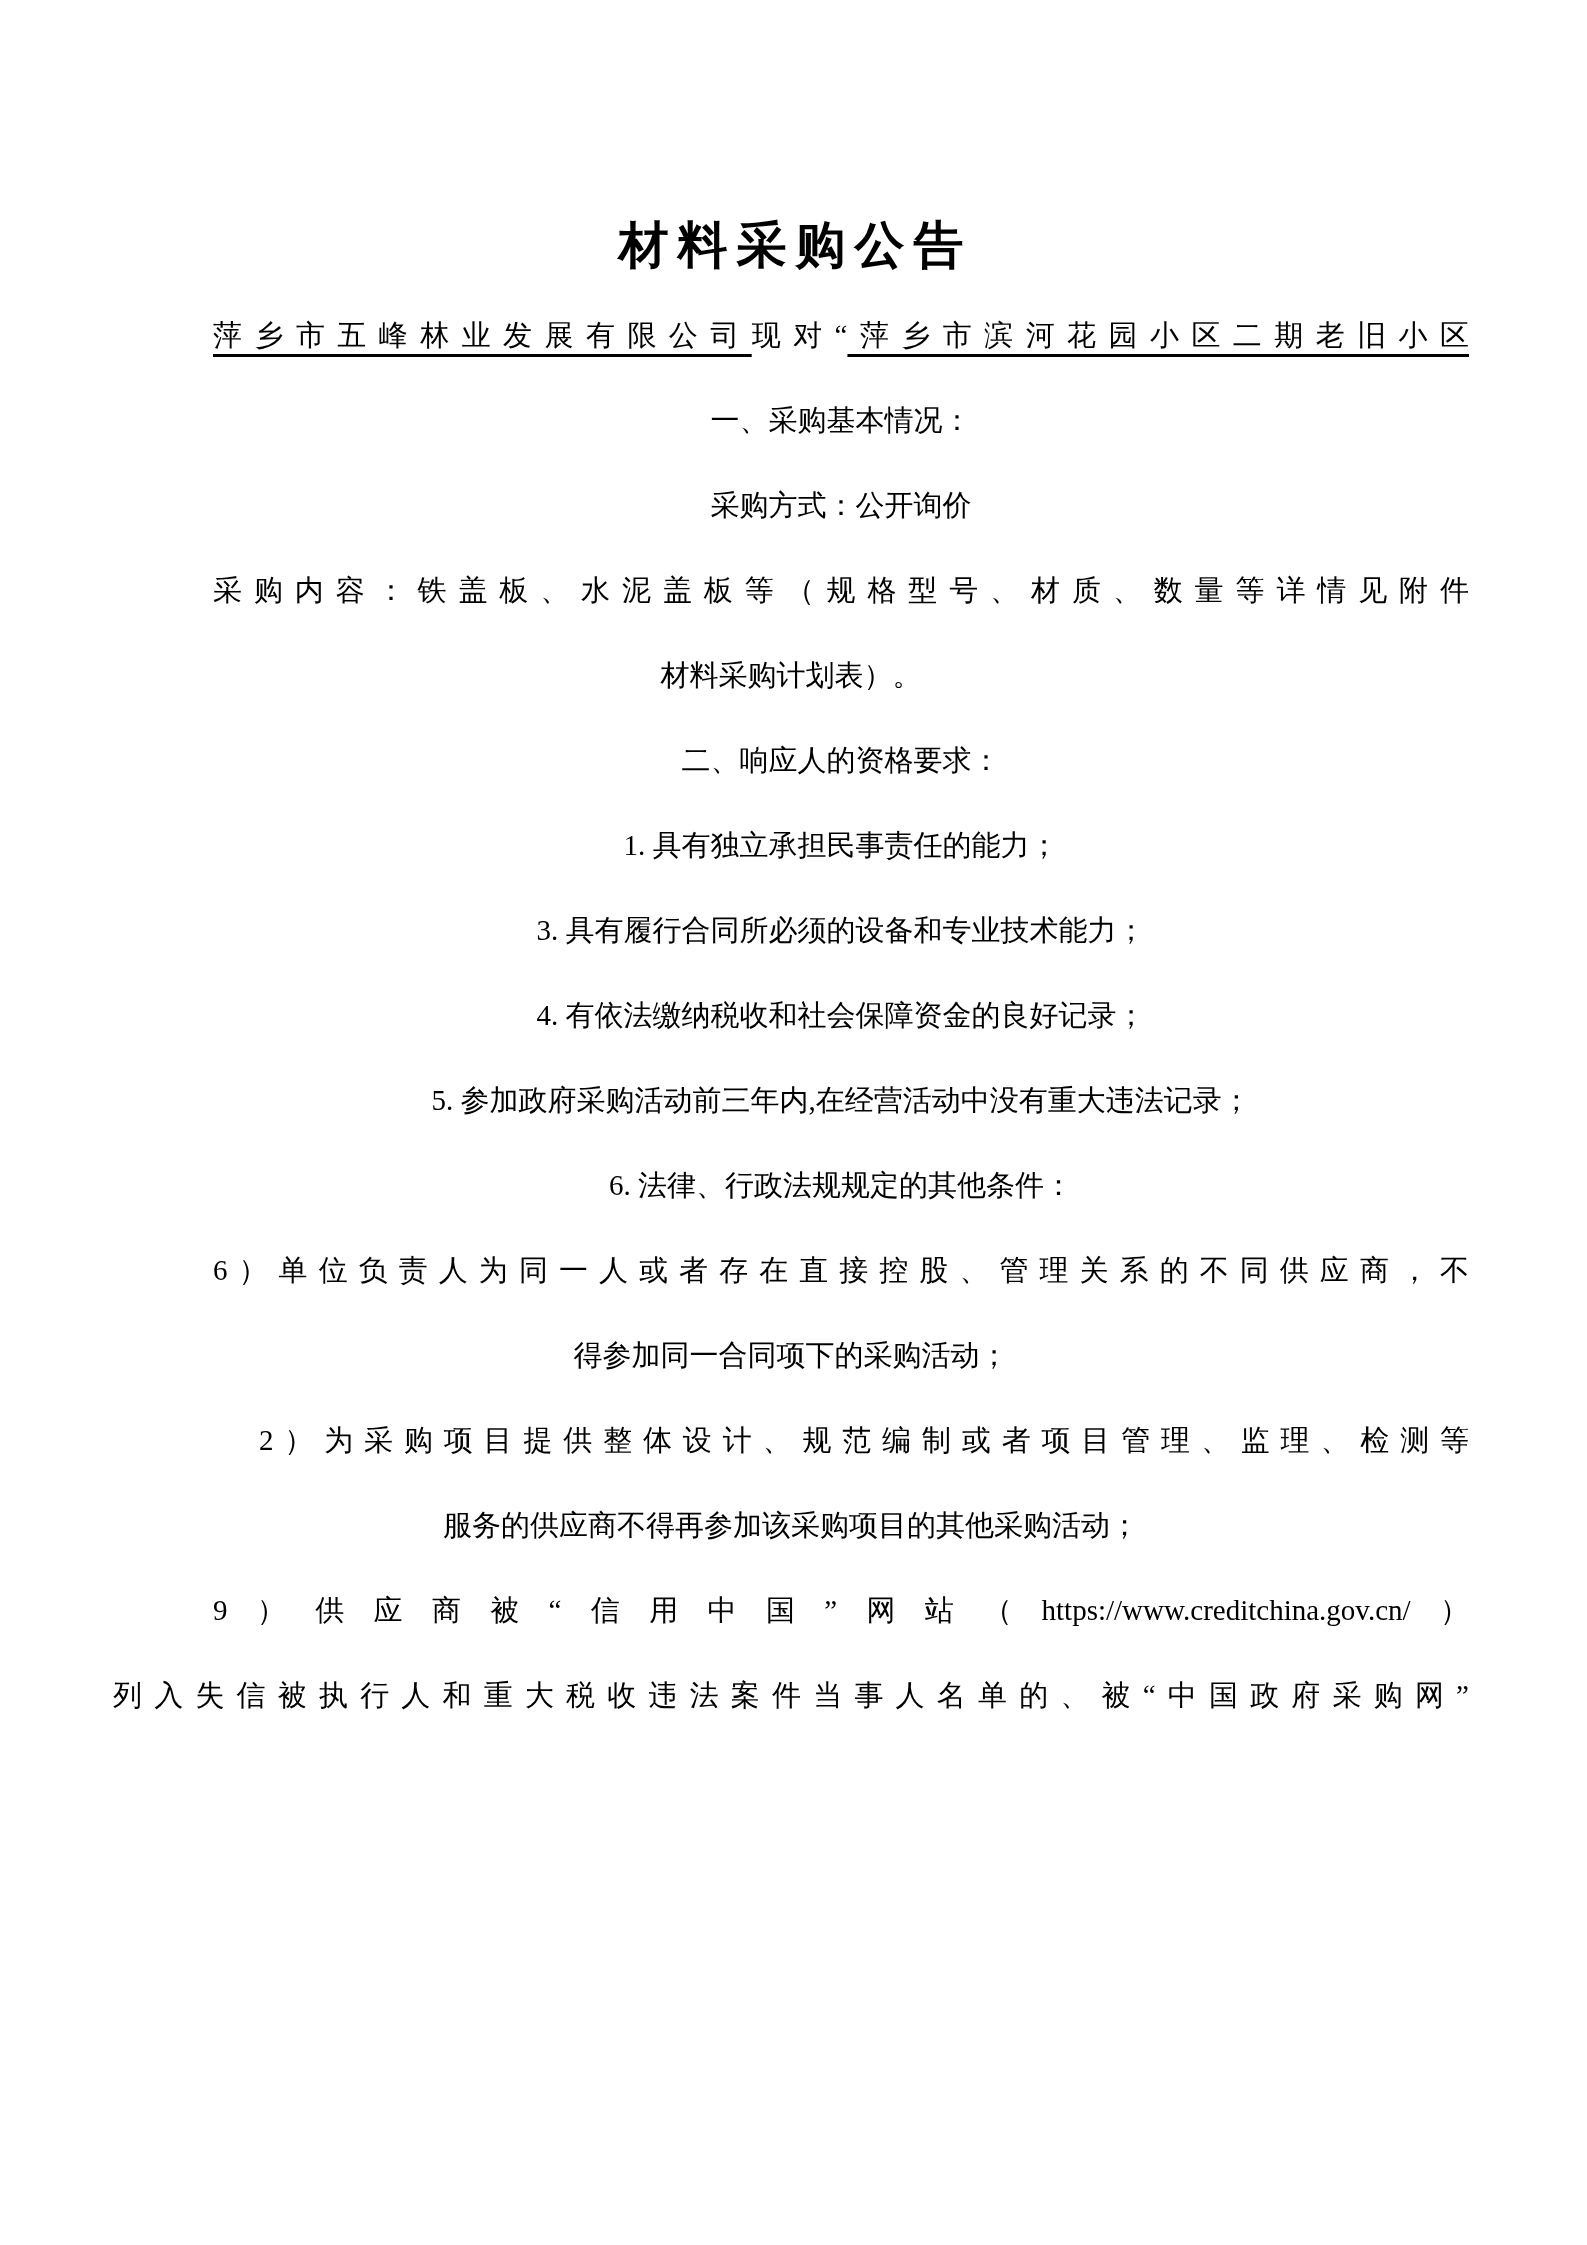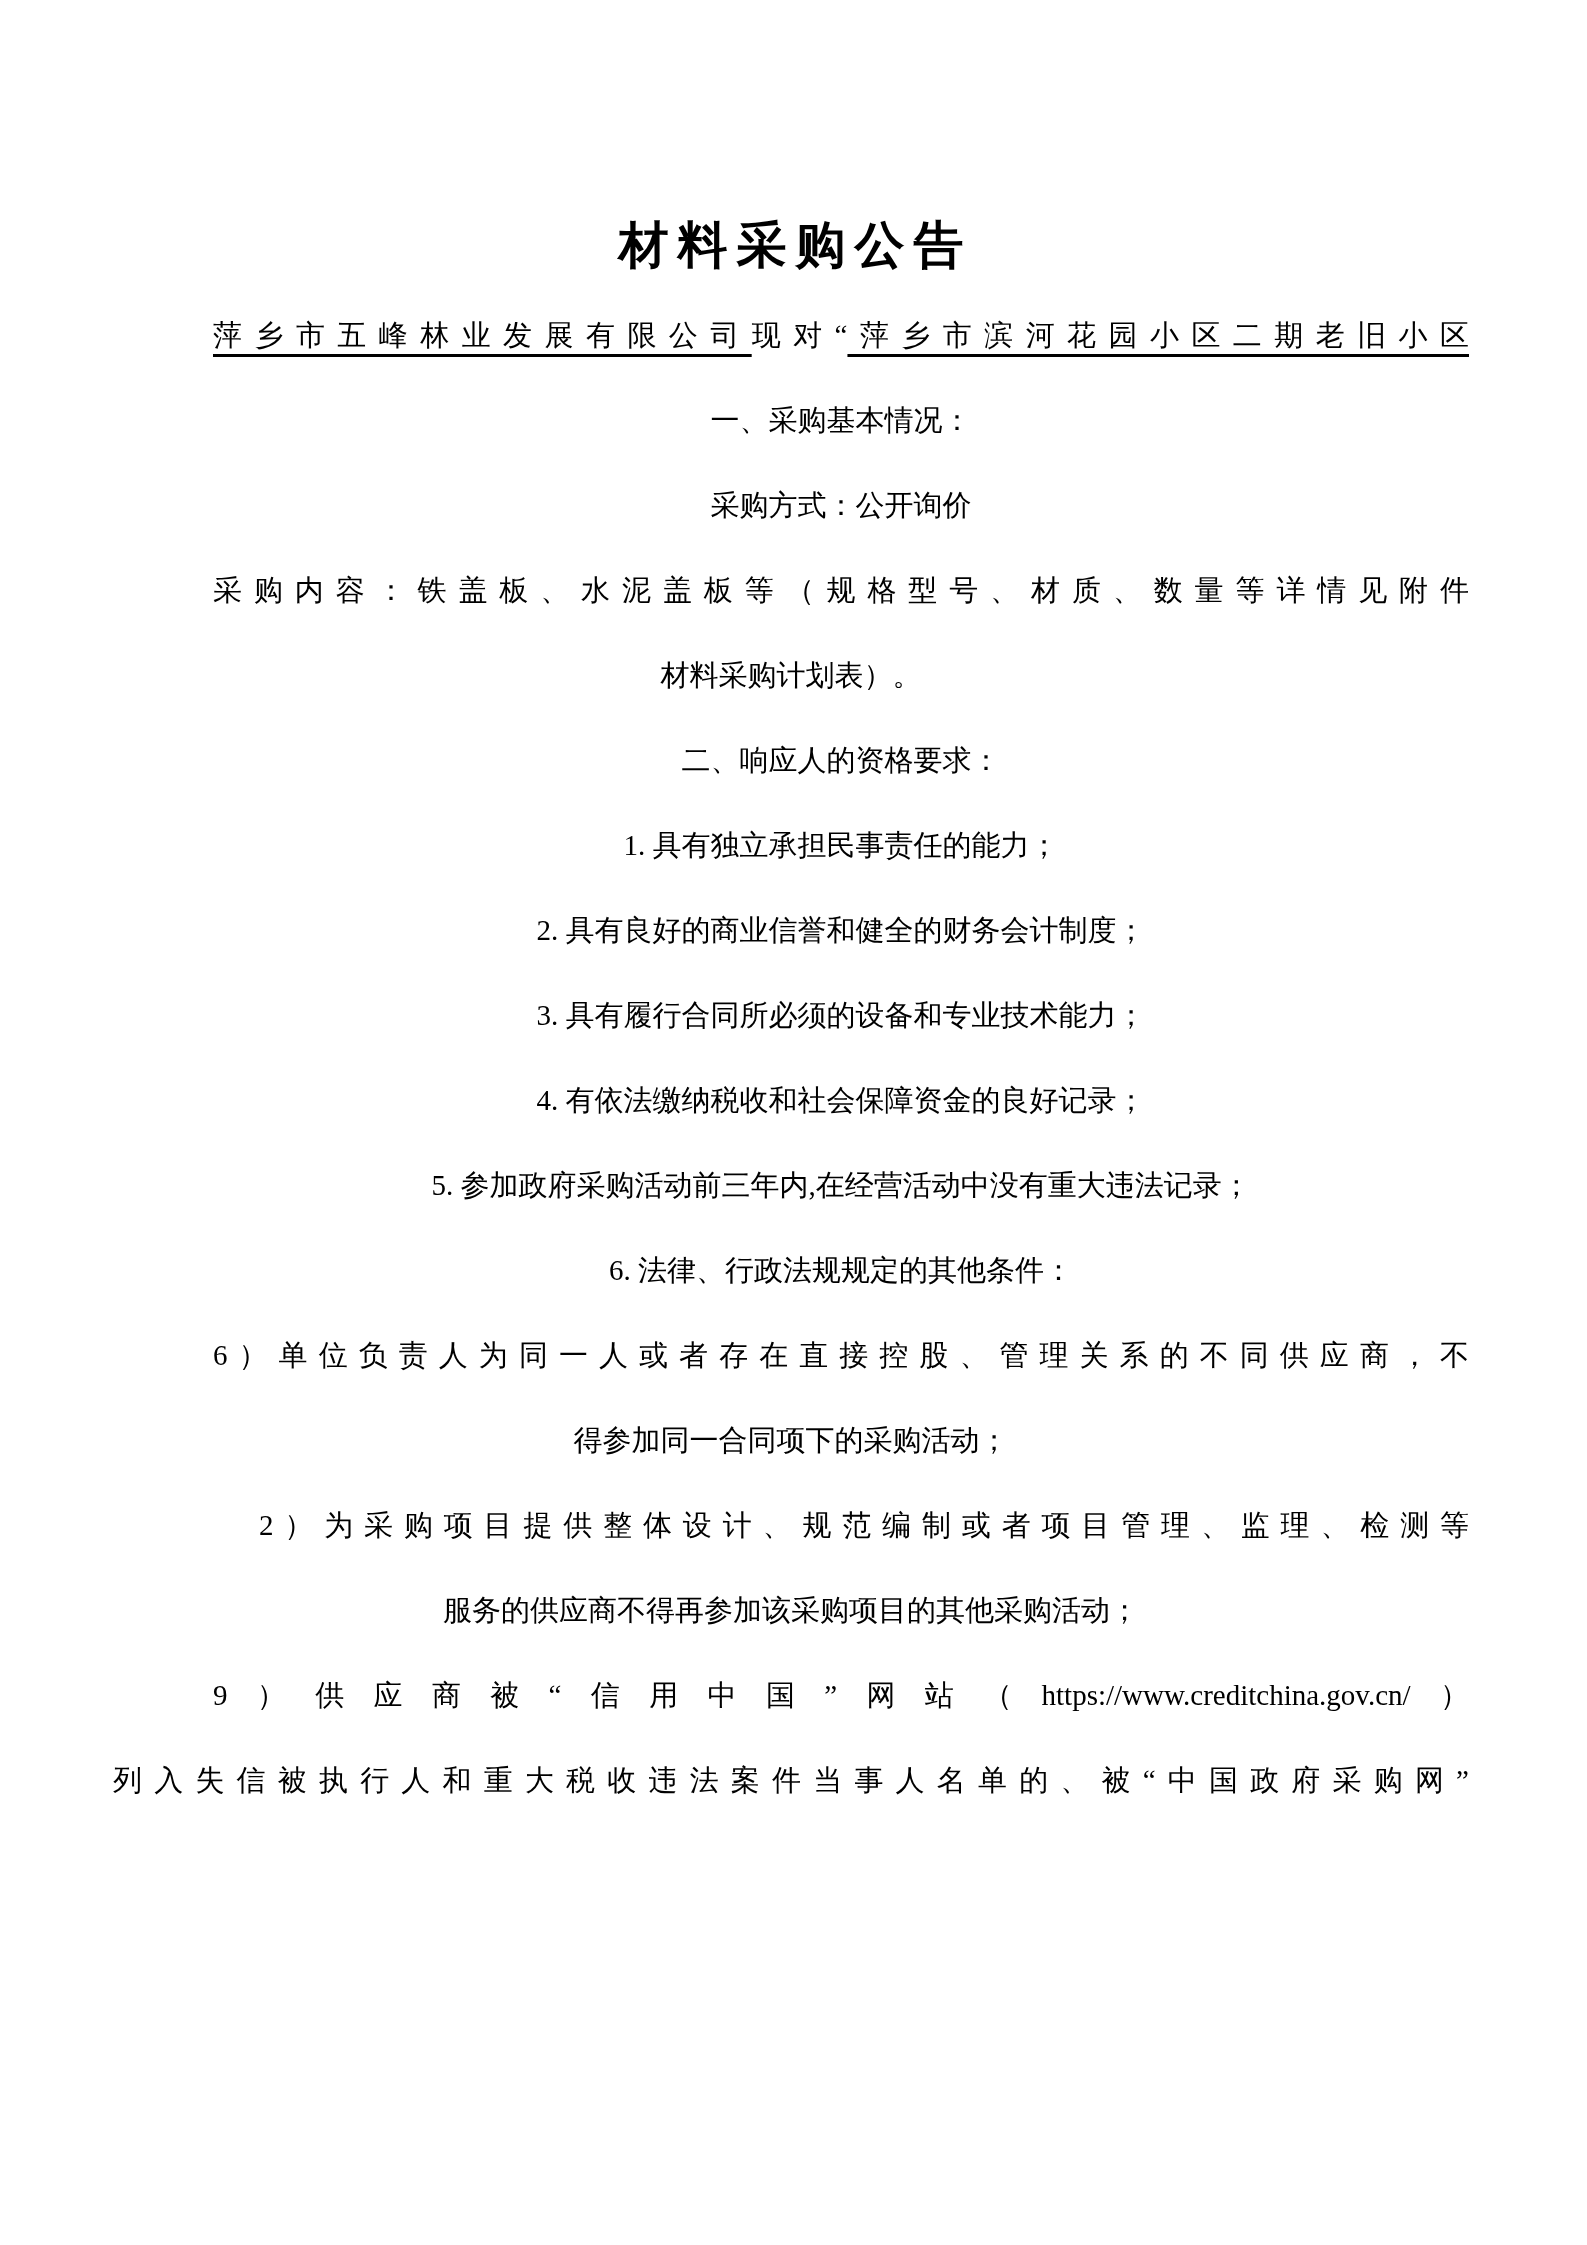--- a/index.html
+++ b/index.html
@@ -64,21 +64,20 @@
   <div class="content">
     <h1 class="doc-title">材料采购公告</h1>
     <div class="body-lines">
         <div class="line ind fill"><span class="u">萍乡市五峰林业发展有限公司</span><span>现对“</span><span class="u">萍乡市滨河花园小区二期老旧小区</span></div>
         <div class="line ind"><span>一、采购基本情况：</span></div>
         <div class="line ind"><span>采购方式：公开询价</span></div>
         <div class="line ind fill"><span>采购内容：铁盖板、水泥盖板等（规格型号、材质、数量等详情见附件</span></div>
         <div class="line"><span>材料采购计划表）。</span></div>
         <div class="line ind"><span>二、响应人的资格要求：</span></div>
         <div class="line ind"><span>1. 具有独立承担民事责任的能力；</span></div>
-        <div class="line ind"><span>2. 具有良好的商业信誉和健全的财务会计制度；</span></div>
         <div class="line ind"><span>3. 具有履行合同所必须的设备和专业技术能力；</span></div>
         <div class="line ind"><span>4. 有依法缴纳税收和社会保障资金的良好记录；</span></div>
         <div class="line ind"><span>5. 参加政府采购活动前三年内,在经营活动中没有重大违法记录；</span></div>
         <div class="line ind"><span>6. 法律、行政法规规定的其他条件：</span></div>
         <div class="line ind fill"><span>6）单位负责人为同一人或者存在直接控股、管理关系的不同供应商，不</span></div>
         <div class="line"><span>得参加同一合同项下的采购活动；</span></div>
         <div class="line ind2 fill"><span>2）为采购项目提供整体设计、规范编制或者项目管理、监理、检测等</span></div>
         <div class="line"><span>服务的供应商不得再参加该采购项目的其他采购活动；</span></div>
         <div class="line ind fill"><span>9）供应商被“信用中国”网站（https://www.creditchina.gov.cn/）</span></div>
         <div class="line fill"><span>列入失信被执行人和重大税收违法案件当事人名单的、被“中国政府采购网”</span></div>

